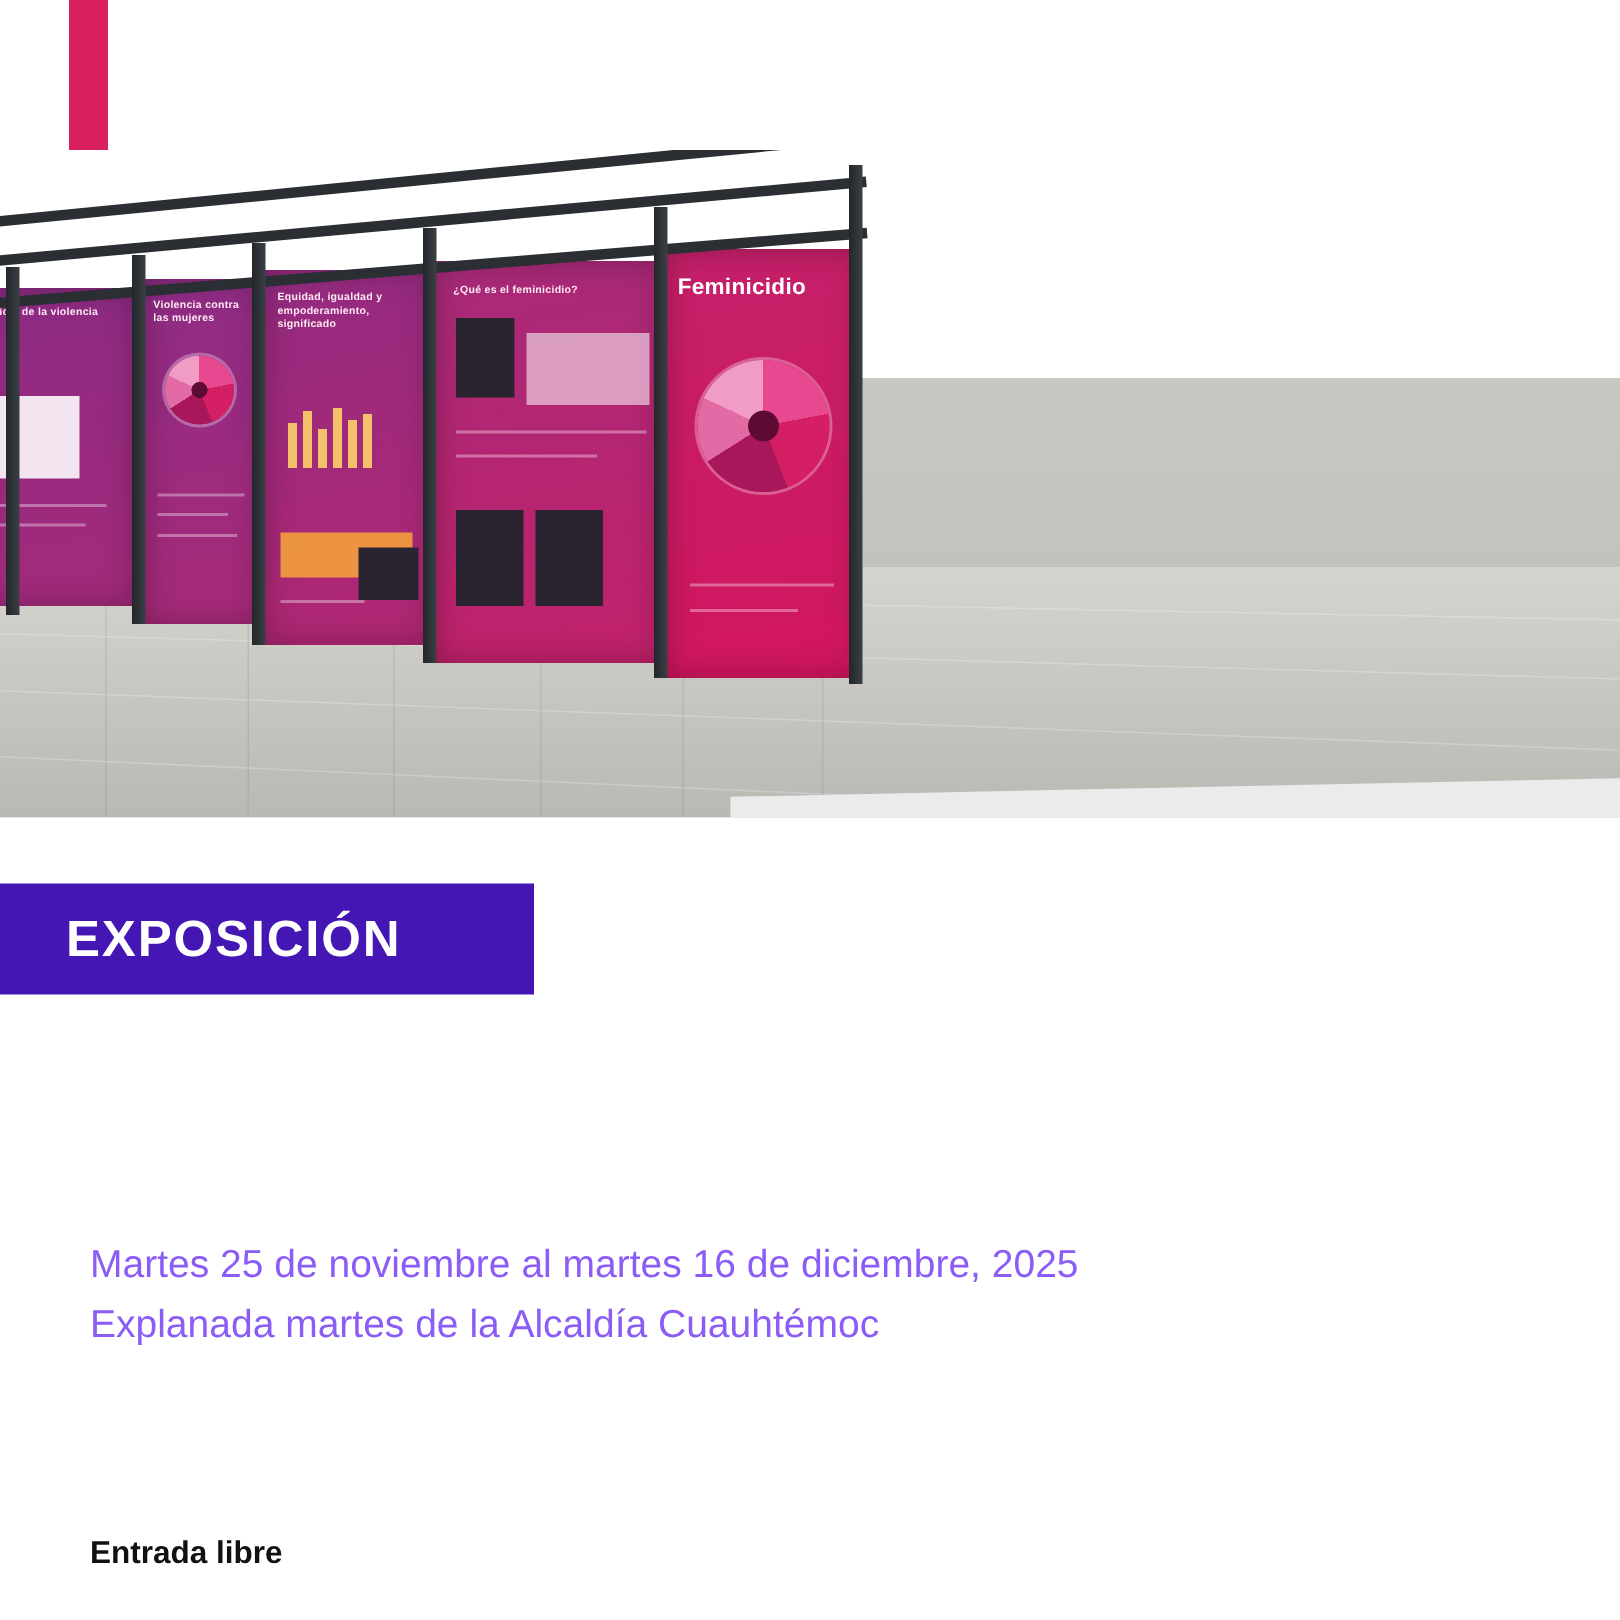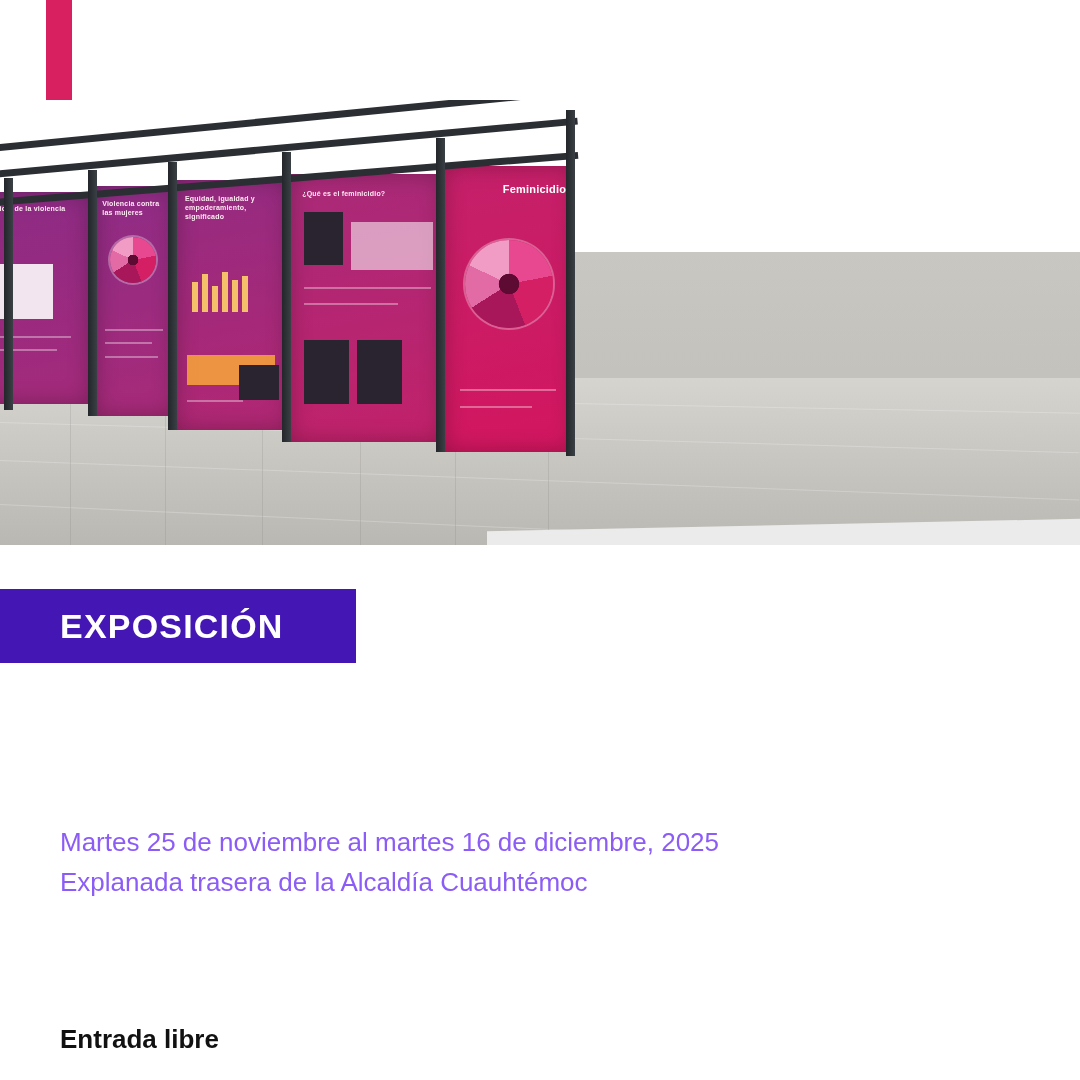--- a/index.html
+++ b/index.html
@@ -84,21 +84,21 @@
   .panel.p5 { left: 444px; top: 66px; width: 130px; height: 286px;
     background: linear-gradient(170deg,#c5206a,#d2165f); }
 
   .panel .ptitle {
     position: absolute; left: 8%; top: 6%;
     width: 84%;
     color: #ffe9f3;
     font-size: 7px; font-weight: 700; line-height: 1.25;
     letter-spacing: .2px;
   }
-  .panel.p5 .ptitle { font-size: 11px; text-align: right; left: 6%; width: 88%; color: #fff; }
+  .panel.p5 .ptitle { font-size: 15px; text-align: left; left: 6%; width: 88%; color: #fff; }
   .panel .pline {
     position: absolute; background: rgba(255,255,255,.35); height: 2px;
   }
   .panel .pbox {
     position: absolute; background: rgba(255,255,255,.88);
   }
   .panel .pimg {
     position: absolute; background: #2a2430;
   }
   .panel .pchart {
@@ -135,21 +135,21 @@
     position: absolute;
     left: 0; top: 589px;
     width: 356px; height: 74px;
     background: #4416b4;
     display: flex; align-items: center;
   }
   .badge span {
     color: #ffffff;
     font-size: 34px; font-weight: 700;
     letter-spacing: 1.2px;
-    padding-left: 60px;
+    padding-left: 44px;
   }
 
   .title {
     position: absolute;
     left: 60px; top: 712px;
     font-size: 38px; font-weight: 700; font-style: italic;
     color: #1a1a1a;
     letter-spacing: .2px;
   }
 
@@ -158,21 +158,21 @@
     left: 60px; top: 822px;
     color: #8b5cf6;
     font-size: 26px;
     line-height: 1.55;
   }
   .meta div { white-space: nowrap; }
 
   .free {
     position: absolute;
     left: 60px; top: 1024px;
-    font-size: 26px; font-weight: 700; color: #111111;
+    font-size: 21px; font-weight: 700; color: #111111;
   }
 </style>
 </head>
 <body>
 
 <div class="poster">
 
   <div class="hero">
 
     <div class="deco-bar deco-tl"></div>
@@ -266,17 +266,17 @@
     </div>
   </div>
 
   <div class="badge">
     <span>EXPOSICIÓN</span>
   </div>
 
 
   <div class="meta">
     <div>Martes 25 de noviembre al martes 16 de diciembre, 2025</div>
-    <div>Explanada trasera de la Alcaldía Cuauhtémoc</div>
+    <div>Explanada martes de la Alcaldía Cuauhtémoc</div>
   </div>
 
   <div class="free">Entrada libre</div>
 </div>
 
 </body></html>

